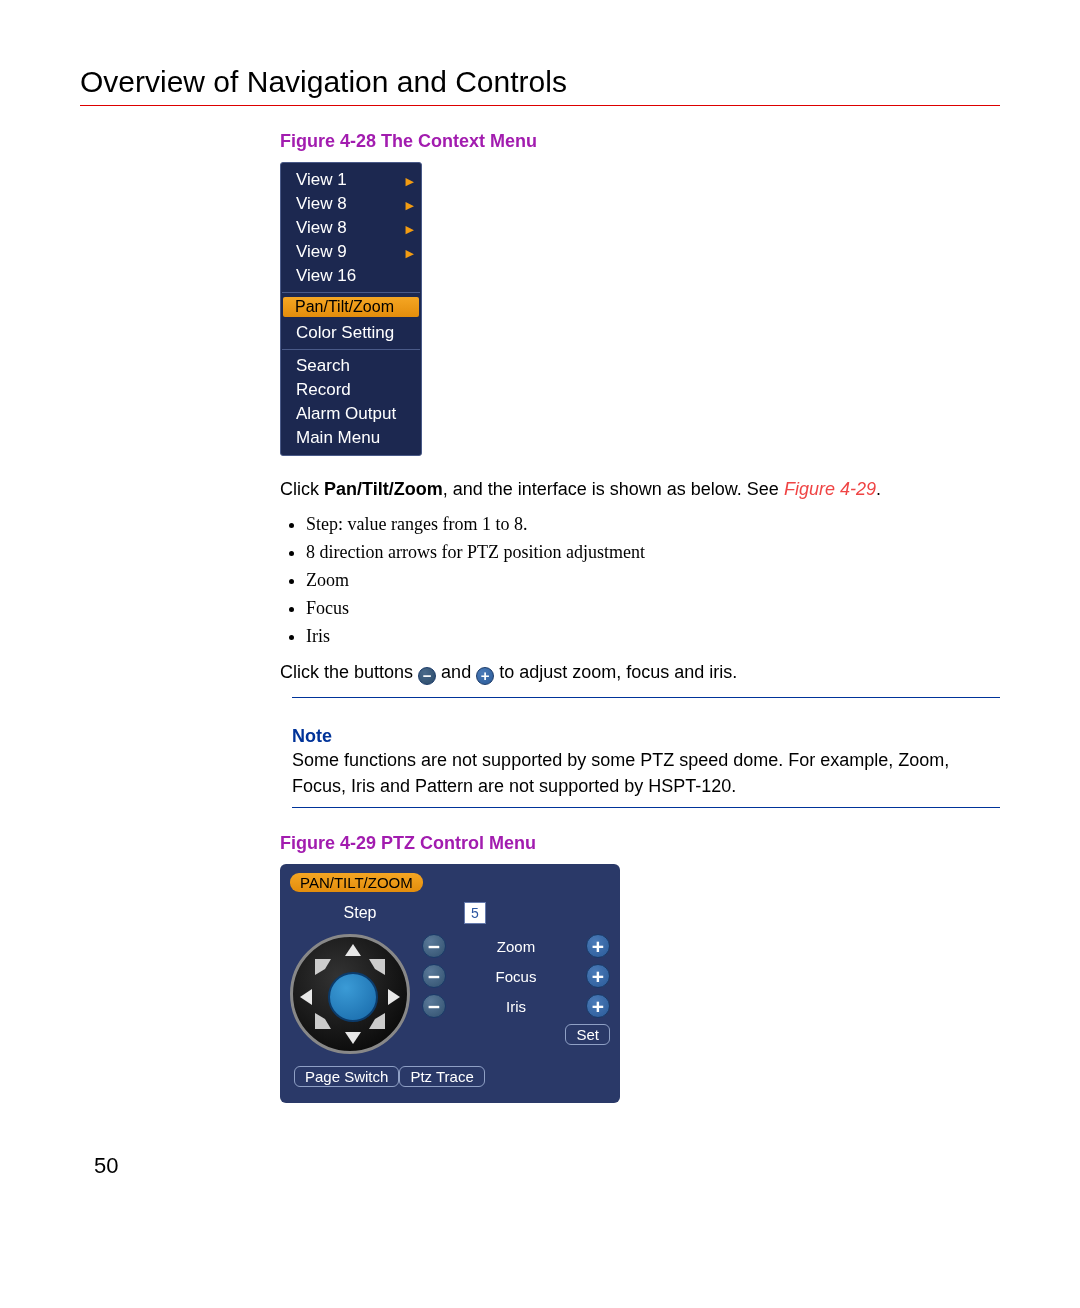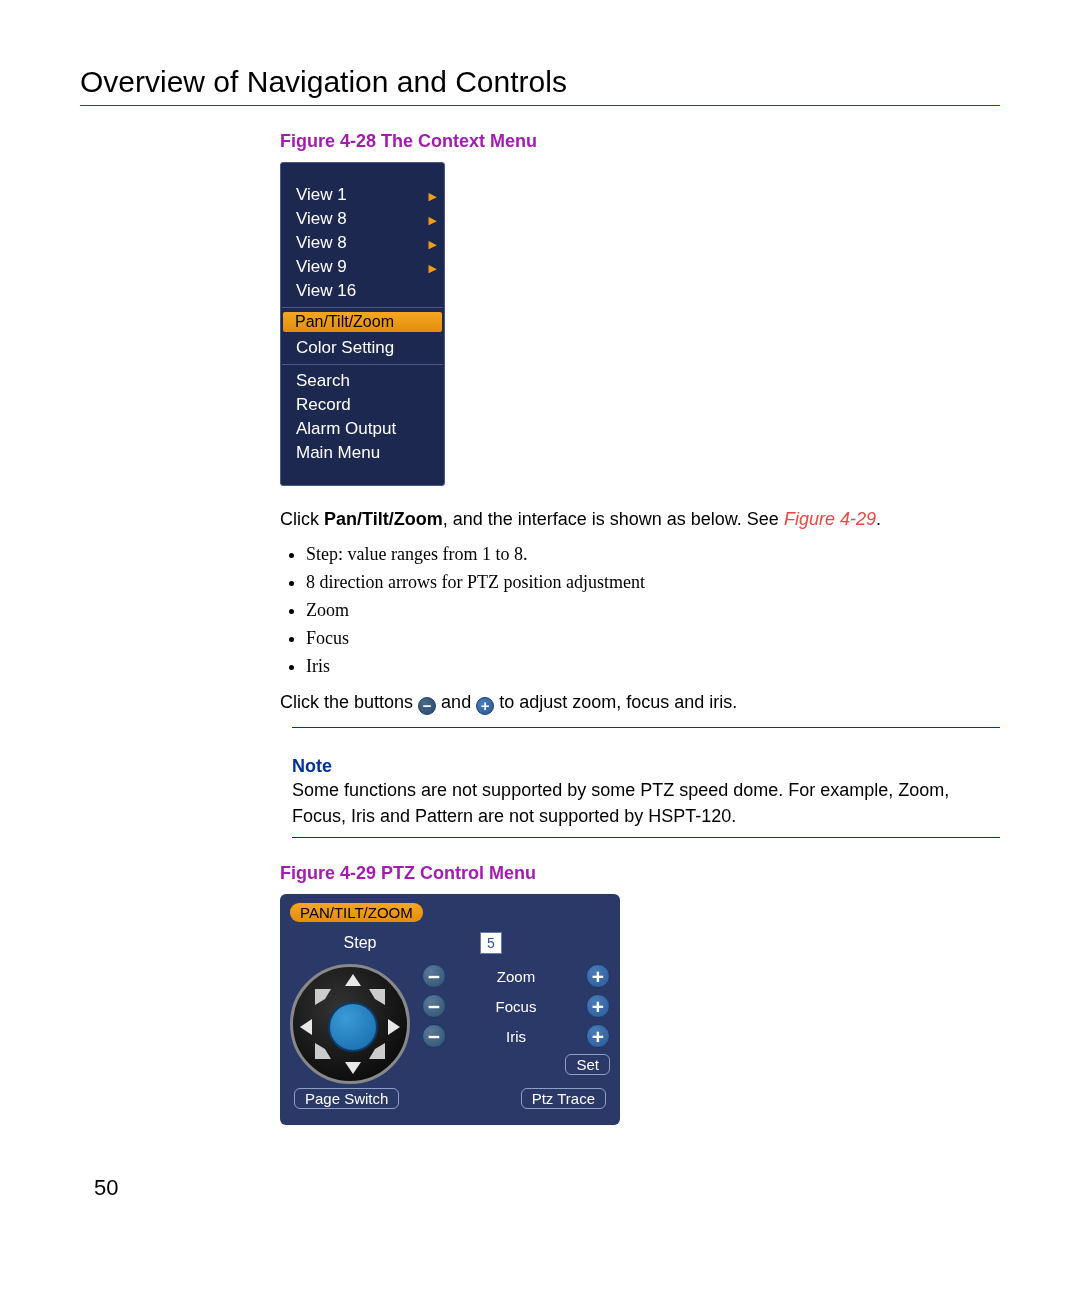--- a/index.html
+++ b/index.html
@@ -27,25 +27,25 @@
     max-width: 720px;
   }
   .fig-caption {
     color: #a21caf;
     font-weight: bold;
     margin: 0 0 10px 0;
   }
 
   
   .context-menu {
-    width: 165px;
+    width: 142px;
     background: #1c2850;
     border: 1px solid #4a5a88;
     border-radius: 3px;
-    padding: 20px 1px;
+    padding: 5px 1px;
     margin-bottom: 20px;
   }
   .ctx-item {
     position: relative;
     color: #fff;
     font-size: 17px;
     padding: 2px 10px 2px 14px;
   }
   .ctx-item .arrow {
     position: absolute;
@@ -132,21 +132,20 @@
     background: linear-gradient(#f5a623, #e38d0c);
     color: #000;
     padding: 1px 10px;
     border-radius: 9px;
     font-size: 15px;
     margin-bottom: 10px;
   }
   .ptz-step-row {
     display: flex;
     align-items: center;
-    gap: 16px;
     margin-bottom: 10px;
   }
   .ptz-step-label {
     color: #fff;
     font-size: 16px;
     width: 140px;
     text-align: center;
   }
   .ptz-step-box {
     width: 22px;
@@ -228,22 +227,22 @@
     display: inline-block;
     border: 1.5px solid #8fa0c5;
     border-radius: 6px;
     color: #fff;
     padding: 1px 10px;
     font-size: 15px;
     background: transparent;
   }
   .bottom-row {
     display: flex;
-    justify-content: space-between;
-    margin-top: 4px;
+    justify-content: flex-start;
+    margin-top: 12px;
     padding: 0 4px;
   }
 
   .page-number {
     margin-top: 50px;
     margin-left: 14px;
     font-size: 22px;
   }
 </style>
 </head>

